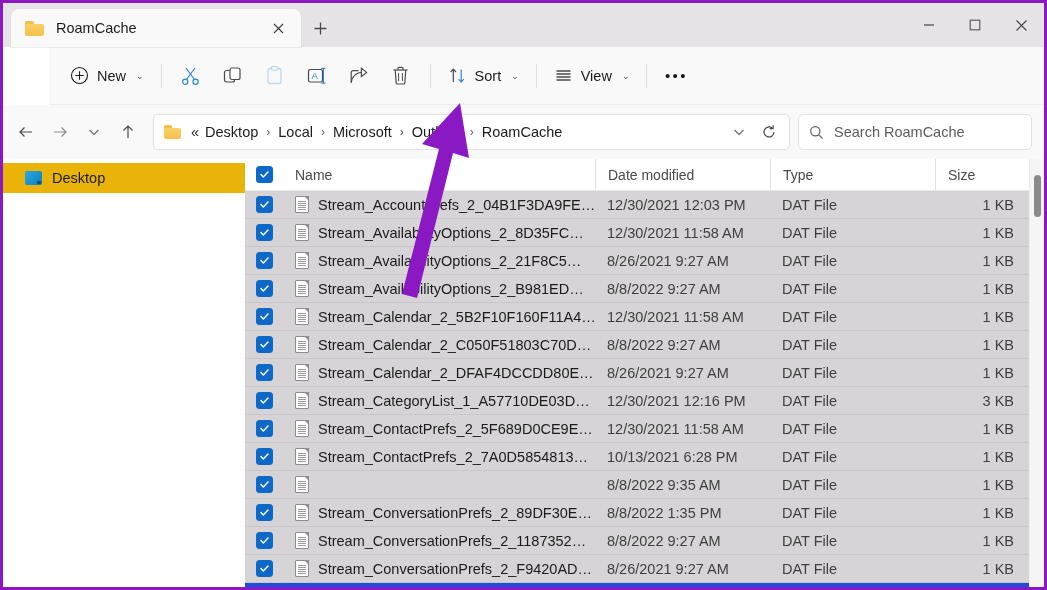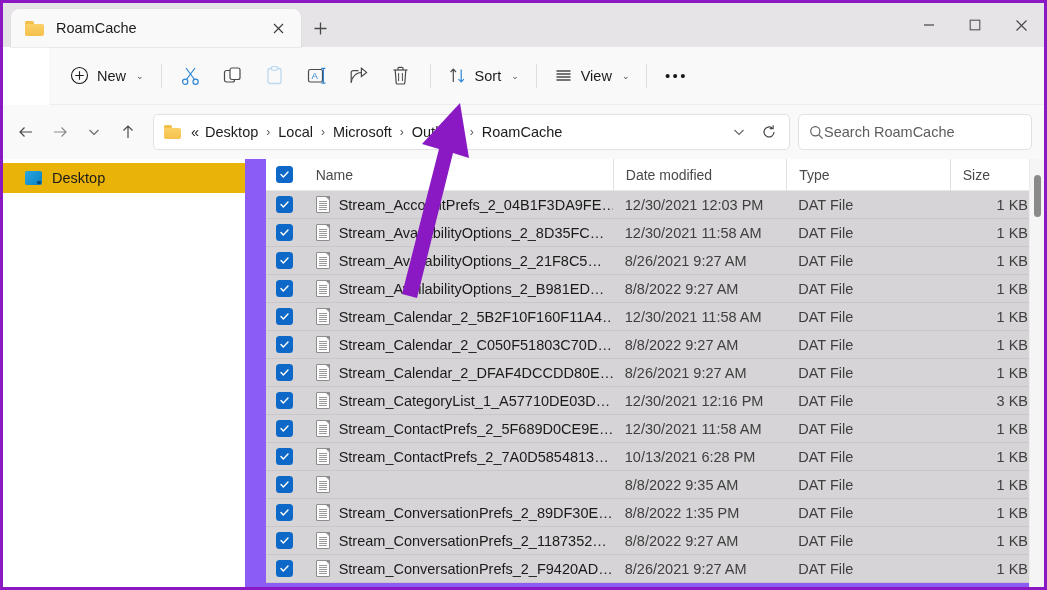--- a/index.html
+++ b/index.html
@@ -136,21 +136,21 @@
   .crumbs .seg { padding: 2px 3px; white-space: nowrap; }
   .crumbs .sepch { color: #5a5a5a; font-size: 12px; padding: 0 5px; }
   .crumb-actions { display: flex; align-items: center; gap: 2px; }
   .crumb-actions .ca {
     width: 28px; height: 28px; display:flex; align-items:center; justify-content:center;
     color:#4a4a4a; border-radius:4px;
   }
   .searchbox {
     width: 234px; height: 36px;
     background: #ffffff; border: 1px solid #e2e0e2; border-radius: 5px;
-    display: flex; align-items: center; padding: 0 10px; 
+    display: flex; align-items: center; padding: 0 10px; gap: 10px;
   }
   .searchbox .ph { font-size: 14.5px; color: #5d5d5d; }
 
   
   .content { display: flex; height: 428px; }
   .sidebar {
     width: 242px; background: #ffffff;
     padding-top: 4px; flex: 0 0 auto;
   }
   .navitem {
@@ -162,21 +162,21 @@
   .monitor {
     width: 17px; height: 14px; position: relative; flex:0 0 auto;
     background: linear-gradient(135deg,#2aa8e0 0%,#0a7fc2 100%);
     border-radius: 2px;
   }
   .monitor::after {
     content:""; position:absolute; right:1px; bottom:1px;
     width:4px; height:3px; background:#0a4b7a; border-radius:1px;
   }
 
-  .filepane { flex: 1 1 auto; position: relative; background:#8b5cf6; overflow: hidden; padding-left: 21px; }
+  .filepane { flex: 1 1 auto; position: relative; background:#1d4ed8; overflow: hidden; }
 
   .colhead {
     height: 32px; display: flex; align-items: center;
     font-size: 14px; color: #4a4a4a;
     border-bottom: 1px solid #e8e8e8;
     background: #ffffff;
   }
   .colhead .cell { display:flex; align-items:center; height: 32px; padding-left: 12px; }
   .colhead .divider { border-left: 1px solid #e0e0e0; text-align: center; }
 

